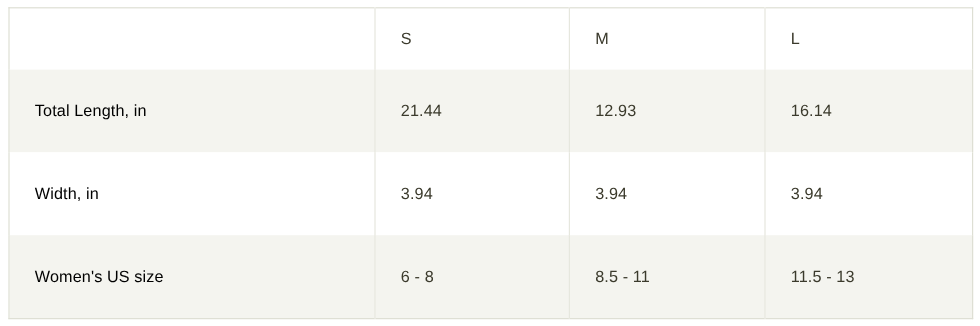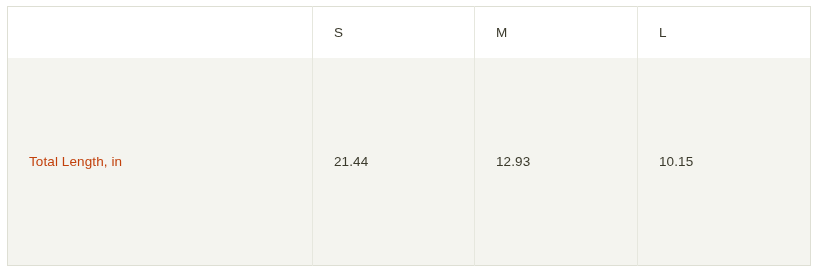--- a/index.html
+++ b/index.html
@@ -72,21 +72,21 @@
 
   table.size-chart tbody tr.shaded td {
     background: #f4f4ef;
   }
 
   table.size-chart tbody tr.plain td {
     background: #ffffff;
   }
 
   table.size-chart td.row-head {
-    color: #c2410c;
+    color: #000000;
   }
 </style>
 </head>
 <body>
 
 <div class="size-chart-wrap">
   <table class="size-chart">
     <colgroup>
       <col class="c-label">
       <col class="c-s">
@@ -99,17 +99,29 @@
         <th>S</th>
         <th>M</th>
         <th>L</th>
       </tr>
     </thead>
     <tbody>
       <tr class="shaded">
         <td class="row-head">Total Length, in</td>
         <td>21.44</td>
         <td>12.93</td>
-        <td>10.15</td>
+        <td>16.14</td>
+      </tr>
+      <tr class="plain">
+        <td class="row-head">Width, in</td>
+        <td>3.94</td>
+        <td>3.94</td>
+        <td>3.94</td>
+      </tr>
+      <tr class="shaded">
+        <td class="row-head">Women's US size</td>
+        <td>6 - 8</td>
+        <td>8.5 - 11</td>
+        <td>11.5 - 13</td>
       </tr>
     </tbody>
   </table>
 </div>
 
 </body></html>

